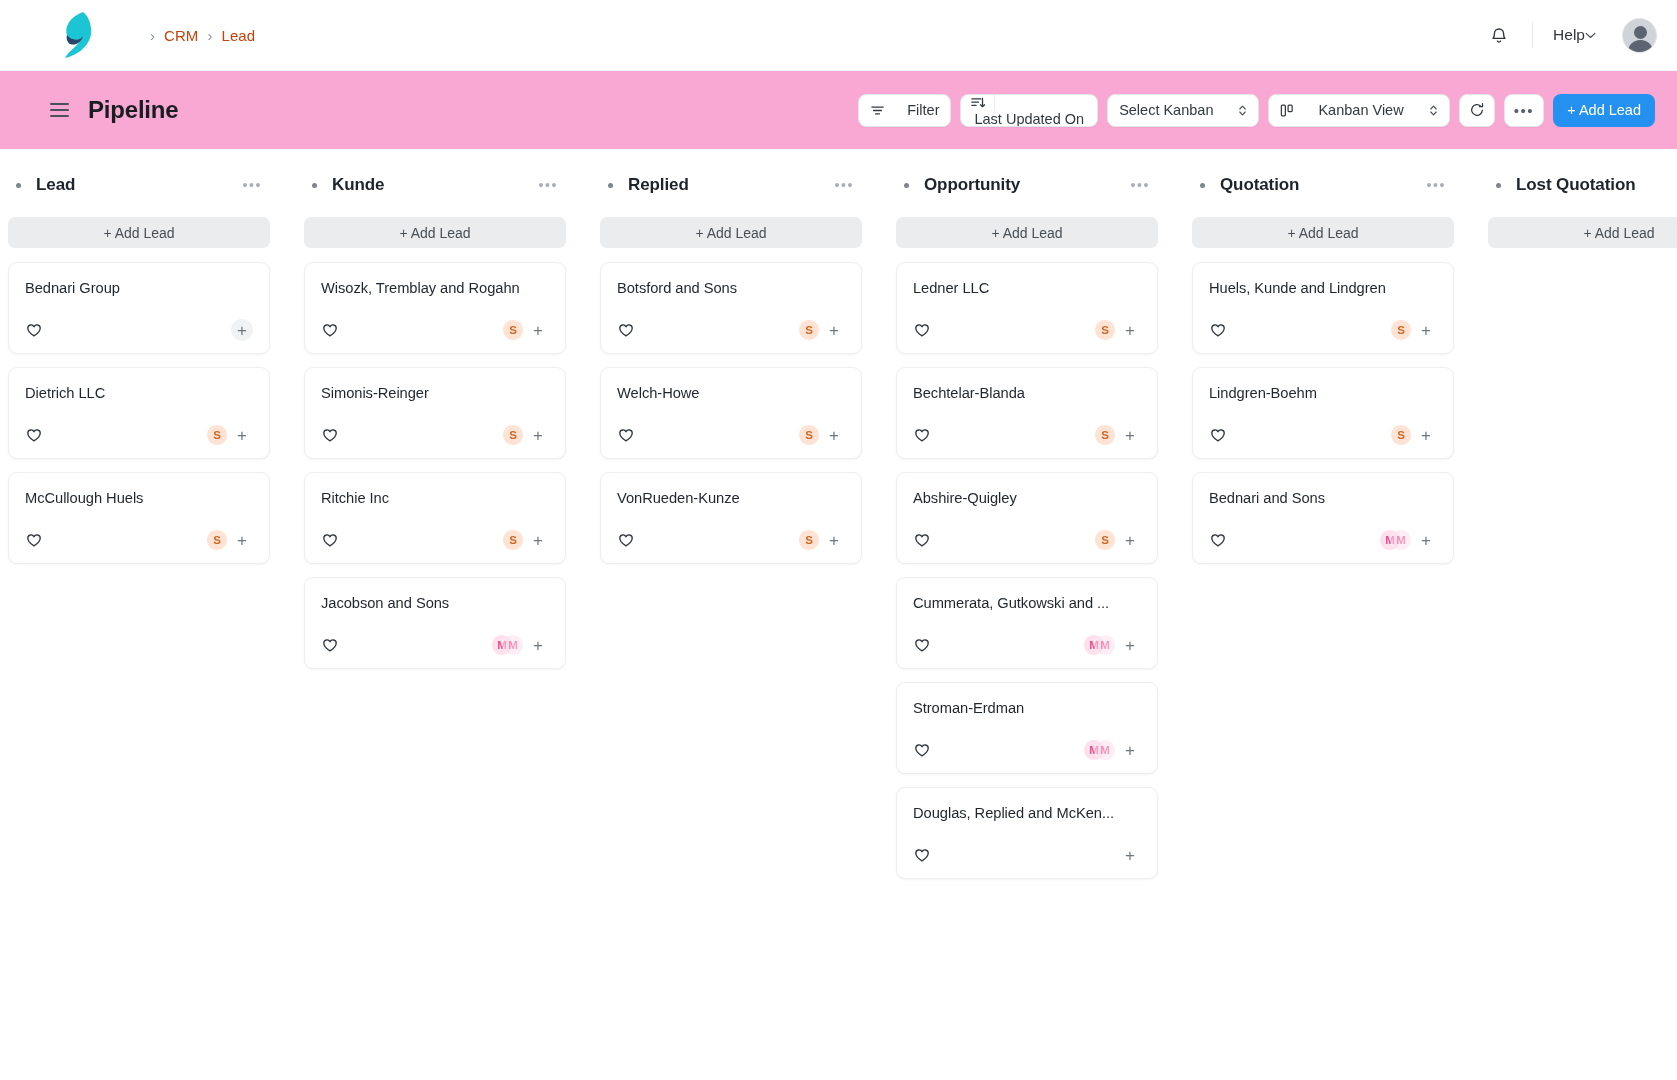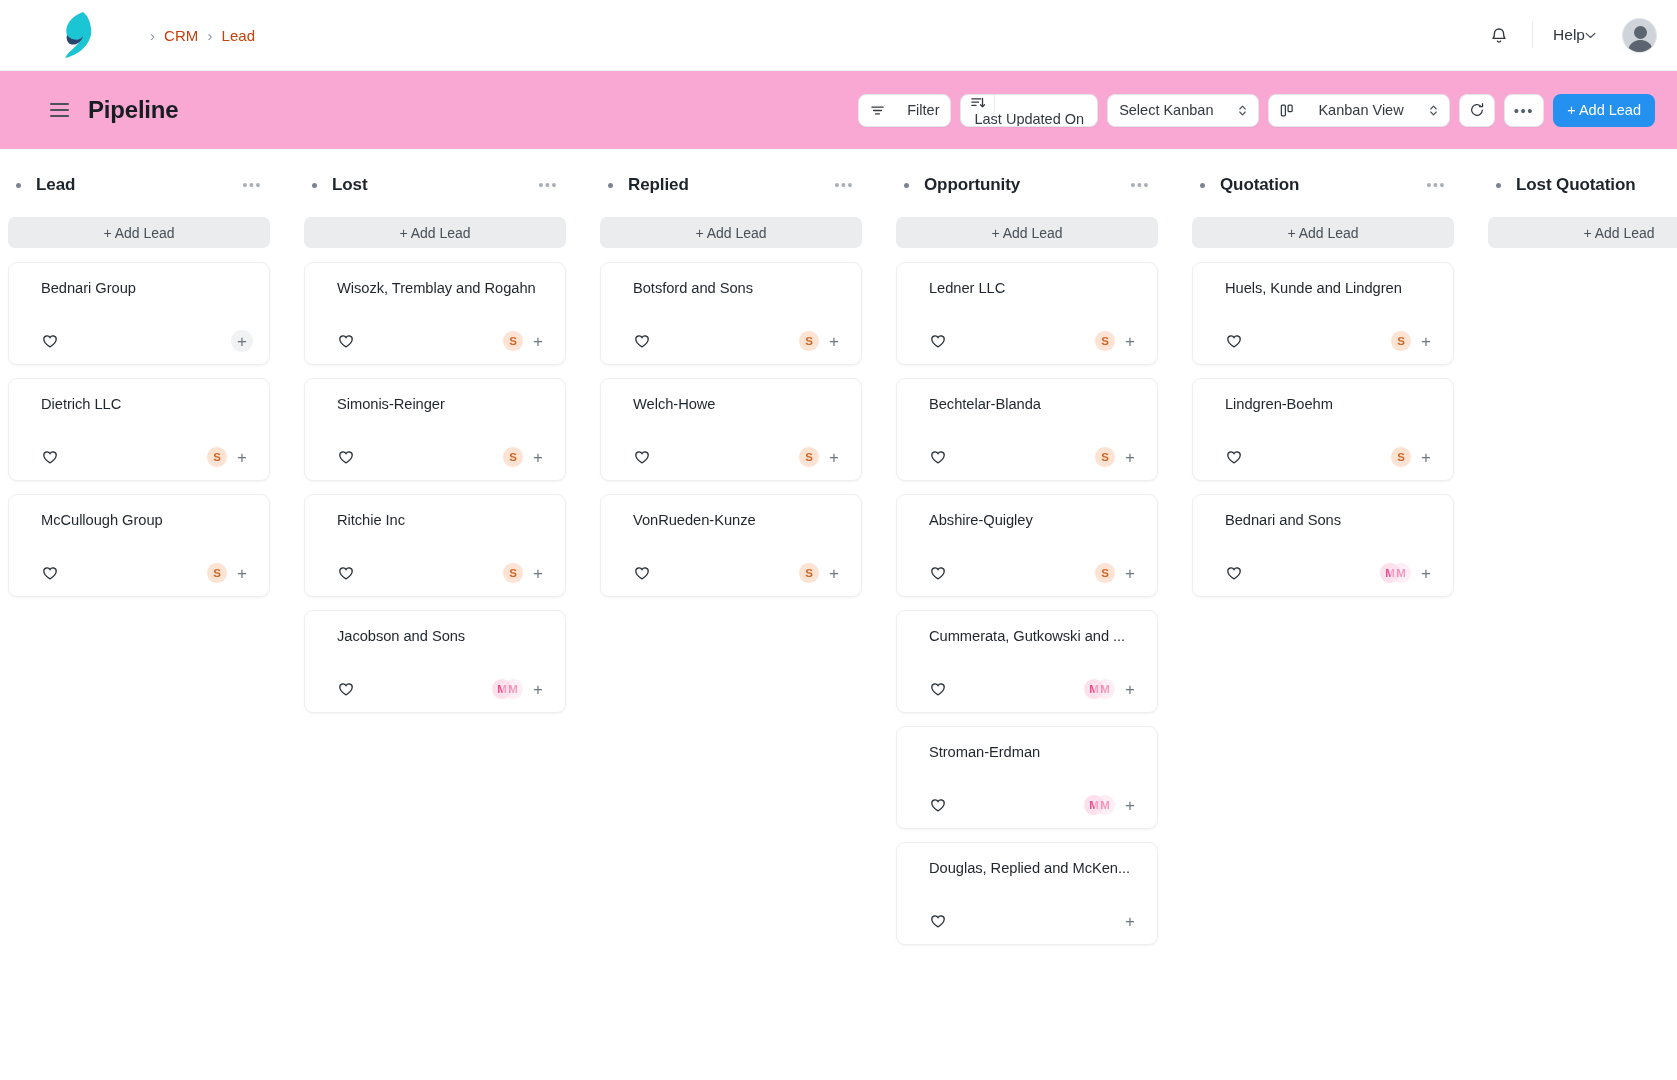--- a/index.html
+++ b/index.html
@@ -179,22 +179,22 @@
     font-size: 14px; color: #474f57;
     cursor: pointer;
     margin-bottom: 14px;
     flex: 0 0 auto;
   }
   .cards { display: flex; flex-direction: column; gap: 13px; }
   .card {
     background: #ffffff;
     border: 1px solid #eceef0;
     border-radius: 9px;
-    height: 103px;
-    padding: 17px 16px 0 32px;
+    height: 92px;
+    padding: 17px 16px 0 16px;
     display: flex; flex-direction: column;
     box-shadow: 0 1px 2px rgba(16,24,40,.05);
     cursor: pointer;
     position: relative;
   }
   .card-title {
     font-size: 14.7px; color: #1f262d; font-weight: 400;
     letter-spacing: -.05px;
     white-space: nowrap; overflow: hidden; text-overflow: ellipsis;
   }
@@ -378,41 +378,41 @@
             </span>
             <span class="card-right">
               <span class="ava-stack">
                 <span class="ava s">S</span>
               </span>
               <span class="plus-btn">+</span>
             </span>
           </div>
         </div>
         <div class="card">
-          <div class="card-title">McCullough Group</div>
+          <div class="card-title">McCullough Huels</div>
           <div class="card-foot">
             <span class="heart">
               <svg width="18" height="18" viewBox="0 0 20 20" fill="none">
                 <path d="M10 16.6S3.1 12.6 3.1 7.9a3.6 3.6 0 0 1 6.9-1.4 3.6 3.6 0 0 1 6.9 1.4c0 4.7-6.9 8.7-6.9 8.7Z" stroke="#2f363d" stroke-width="1.5" stroke-linejoin="round"></path>
               </svg>
             </span>
             <span class="card-right">
               <span class="ava-stack">
                 <span class="ava s">S</span>
               </span>
               <span class="plus-btn">+</span>
             </span>
           </div>
         </div>
       </div>
     </div>
     <div class="col">
       <div class="col-head">
         <span class="col-dot"></span>
-        <span class="col-title">Lost</span>
+        <span class="col-title">Kunde</span>
         <span class="col-dots">•••</span>
       </div>
       <div class="add-lead-strip">+ Add Lead</div>
       <div class="cards">
         <div class="card">
           <div class="card-title">Wisozk, Tremblay and Rogahn</div>
           <div class="card-foot">
             <span class="heart">
               <svg width="18" height="18" viewBox="0 0 20 20" fill="none">
                 <path d="M10 16.6S3.1 12.6 3.1 7.9a3.6 3.6 0 0 1 6.9-1.4 3.6 3.6 0 0 1 6.9 1.4c0 4.7-6.9 8.7-6.9 8.7Z" stroke="#2f363d" stroke-width="1.5" stroke-linejoin="round"></path>

